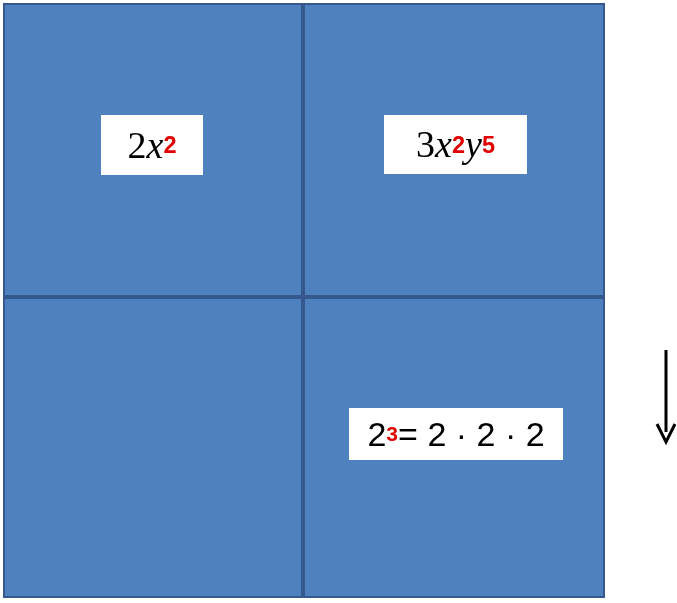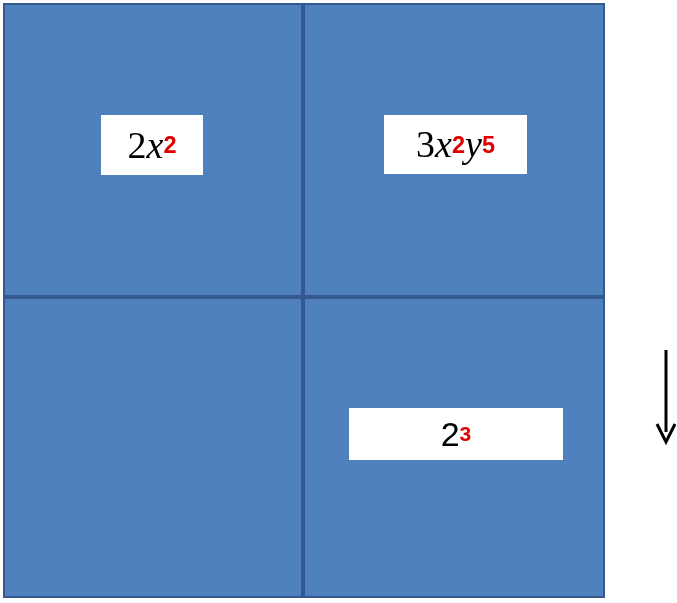--- a/index.html
+++ b/index.html
@@ -128,20 +128,21 @@
   </div>
 
   <div class="cell" id="cell-bl">
     
   </div>
 
   <div class="cell" id="cell-br">
     <div class="label-box sans" id="box-expansion">
       <span>2</span>
         <span class="sup">3</span>
+        <span>= 2 · 2 · 2</span>
     </div>
   </div>
 
 </div>
 
 <svg id="arrow" viewBox="0 0 32 100">
   <line x1="16" y1="2" x2="16" y2="84" stroke="#000000" stroke-width="3"></line>
   <polyline points="7,76 16,94 25,76" fill="none" stroke="#000000" stroke-width="3"></polyline>
 </svg>
 

